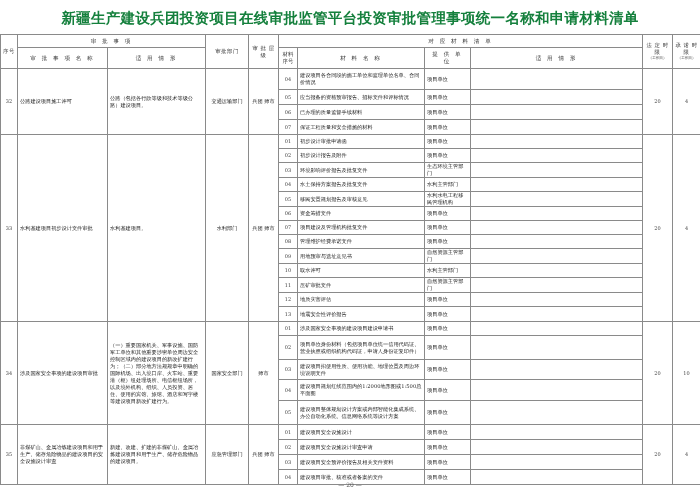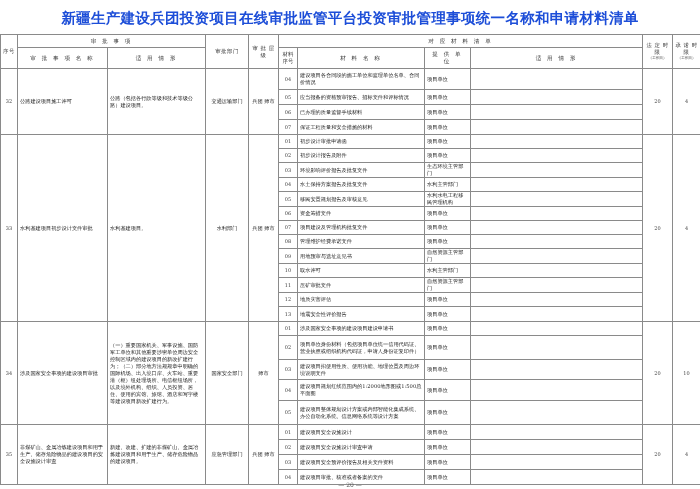--- a/index.html
+++ b/index.html
@@ -1,19 +1,19 @@
 <!DOCTYPE html>
 <html><head>
 <meta charset="utf-8">
 <style>
   html, body { margin:0; padding:0; background:#ffffff; }
   body { width:700px; height:489px; overflow:hidden; position:relative;
          font-family:"DejaVu Serif","Liberation Serif",serif; color:#222; }
   .title { position:absolute; left:0; top:9px; width:700px; text-align:center;
-           font-size:14.5px; font-weight:bold; letter-spacing:0.3px; color:#1d4ed8; }
+           font-size:14.5px; font-weight:bold; letter-spacing:0.3px; color:#15803d; }
   table { position:absolute; left:0; top:34px; width:700px; border-collapse:collapse;
           table-layout:fixed; }
   td, th { border:1px solid #8a8a8a; padding:0 2px; font-size:5.2px; line-height:7px;
            font-weight:normal; vertical-align:middle; overflow:hidden; }
   th { text-align:center; font-size:5.6px; letter-spacing:2px; color:#333; }
   th.small { letter-spacing:0.5px; font-size:5.4px; line-height:7px; }
   th .tiny { display:block; font-size:3.6px; letter-spacing:0; line-height:5px; }
   .c { text-align:center; }
   .l { text-align:left; }
   .num { text-align:center; font-size:5px; color:#444; }

